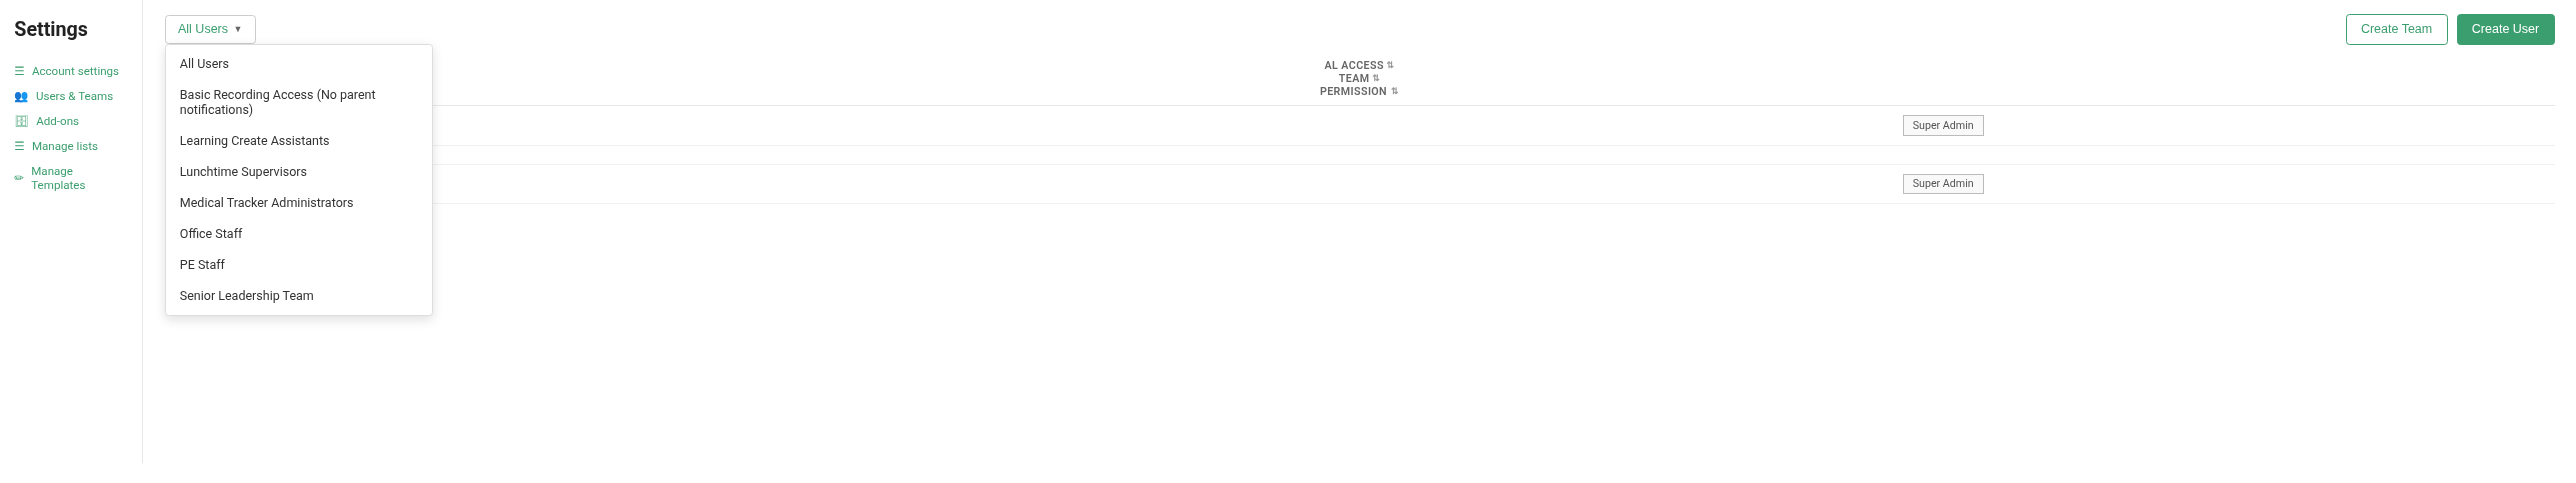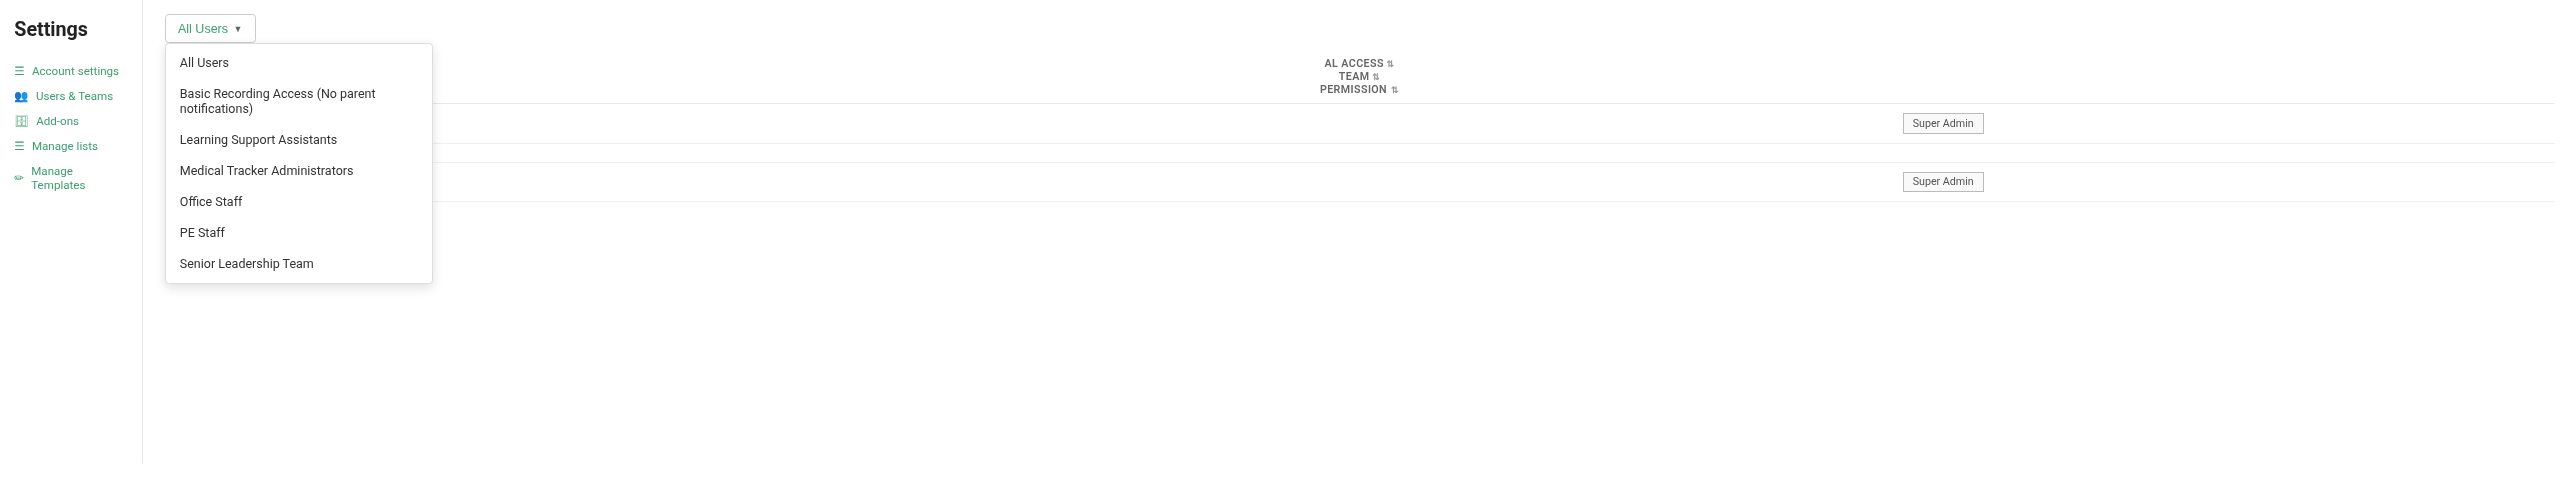--- a/index.html
+++ b/index.html
@@ -76,28 +76,33 @@
 
       <div class="filter-dropdown">
         <button class="filter-button">
           <span>All Users</span>
           <span class="caret">▼</span>
         </button>
 
         <div class="dropdown-menu">
           <div class="dropdown-item">All Users</div>
           <div class="dropdown-item">Basic Recording Access (No parent notifications)</div>
-          <div class="dropdown-item">Learning Support Assistants</div>
+          <div class="dropdown-item">Learning Create Assistants</div>
+          <div class="dropdown-item">Lunchtime Supervisors</div>
           <div class="dropdown-item">Medical Tracker Administrators</div>
           <div class="dropdown-item">Office Staff</div>
           <div class="dropdown-item">PE Staff</div>
           <div class="dropdown-item">Senior Leadership Team</div>
         </div>
       </div>
 
+      <div class="top-actions">
+        <button class="btn-create-team">Create Team</button>
+        <button class="btn-create-user">Create User</button>
+      </div>
     </div>
 
     <div class="table-header">
       <div class="col-email"></div>
       <div class="col-access">
         <span>AL ACCESS</span>
         <span class="sort-icon">⇅</span>
       </div>
       <div class="col-team">
         <span>TEAM</span>

